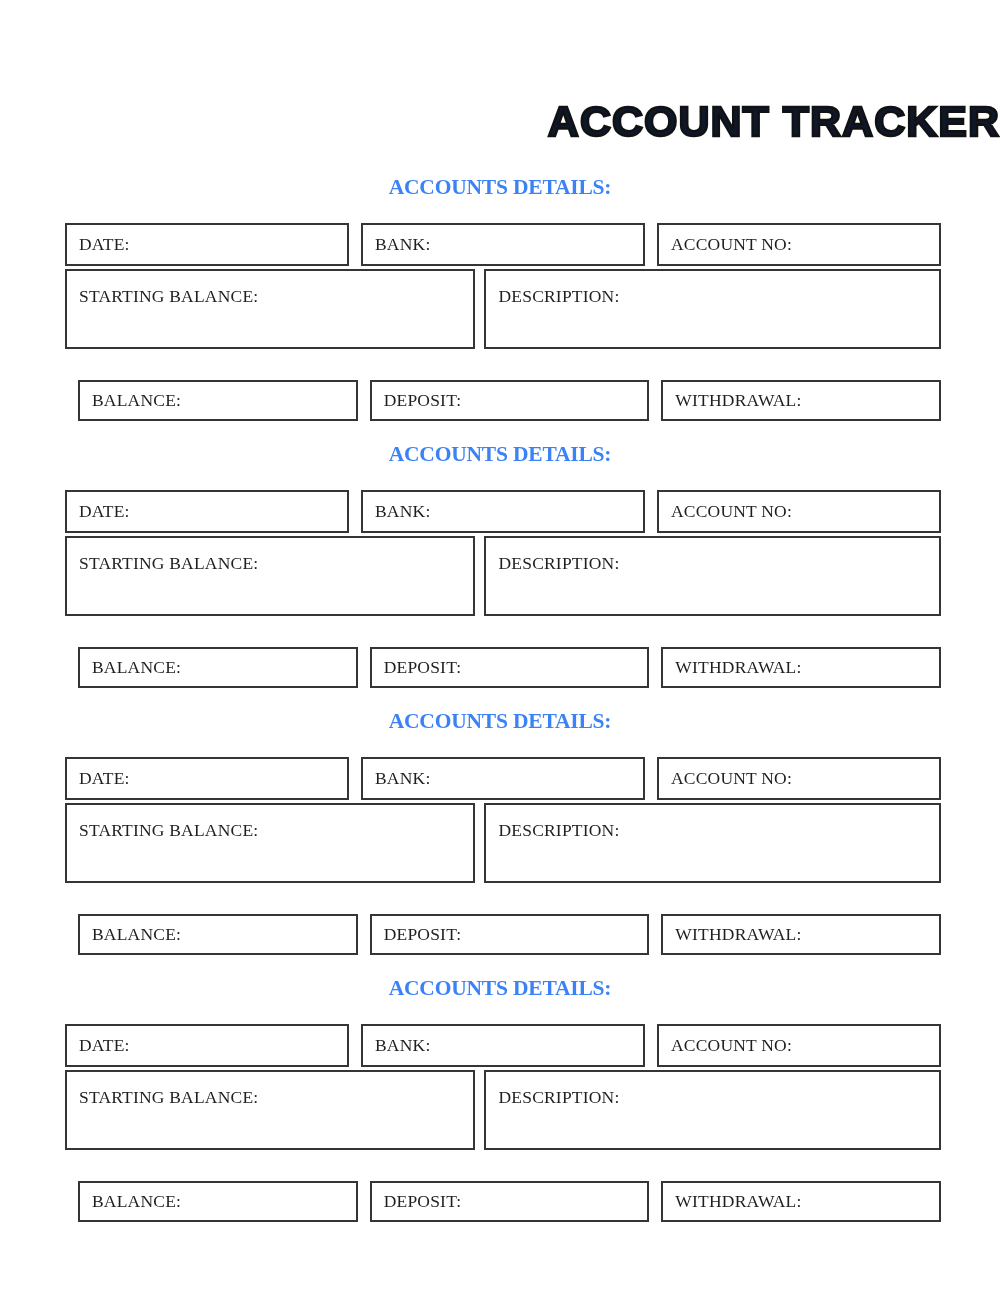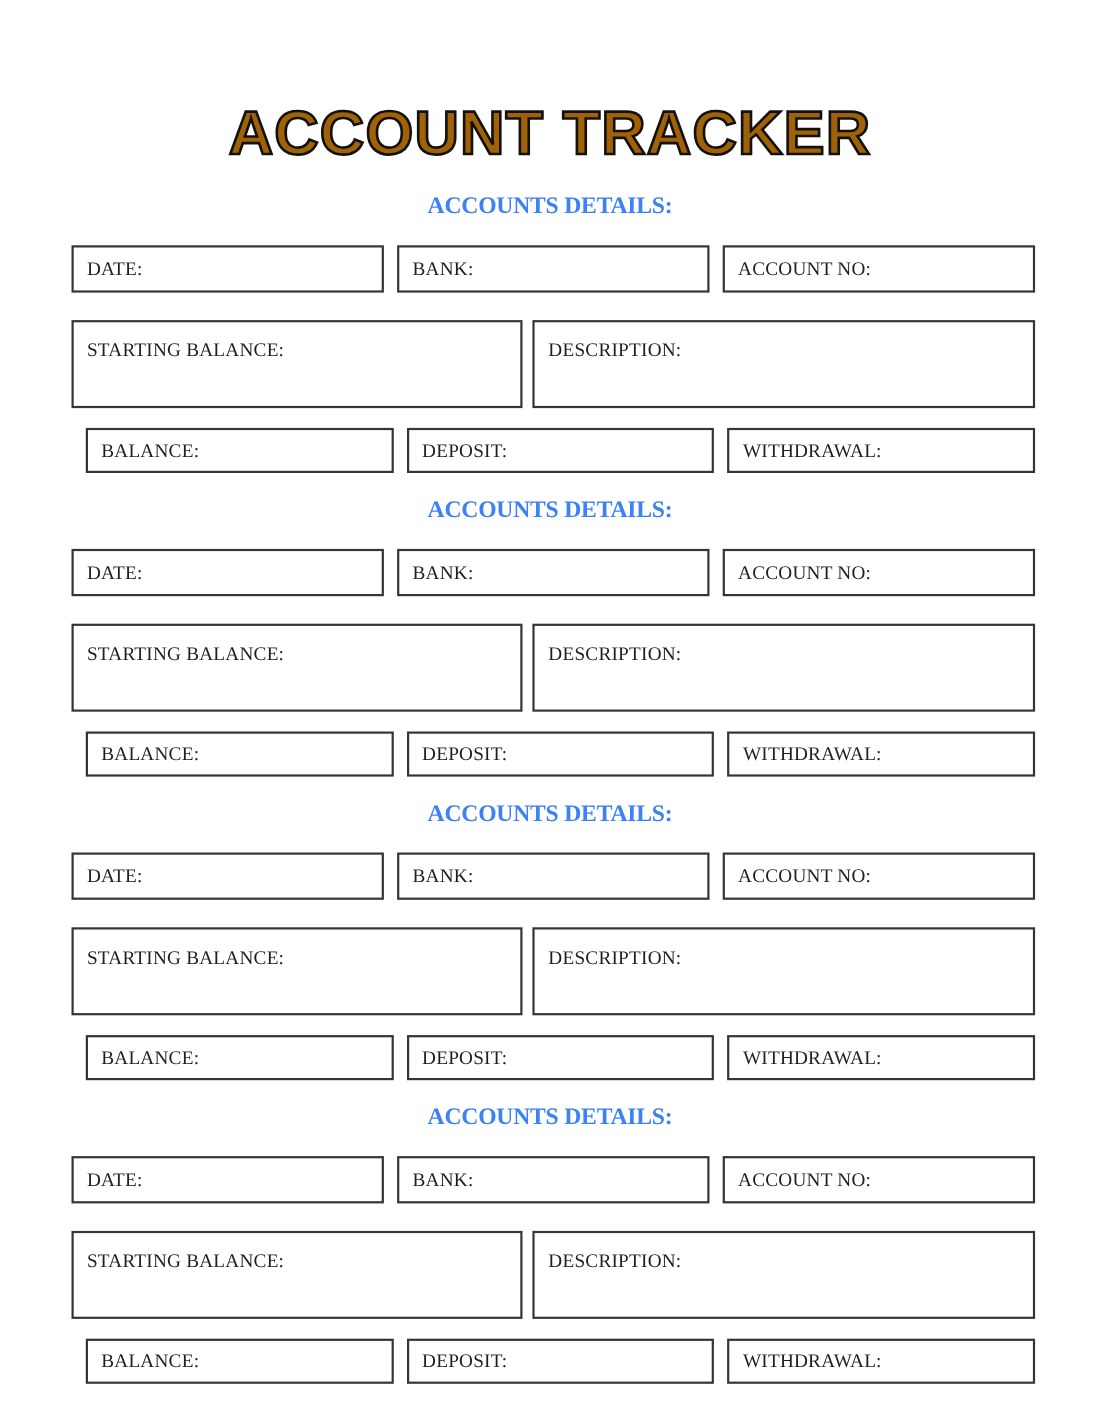--- a/index.html
+++ b/index.html
@@ -9,26 +9,26 @@
     height: 1294px;
     background: #ffffff;
     font-family: "Liberation Serif", serif;
     color: #1c1c1c;
     overflow: hidden;
   }
   .title {
     padding-top: 88px;
     height: 66px;
     line-height: 66px;
-    text-align: center;
+    text-align: right;
     font-family: "Liberation Sans", sans-serif;
     font-weight: 700;
-    font-size: 56px;
+    font-size: 43px;
     letter-spacing: 1px;
-    color: #a16207;
+    color: #0f172a;
     -webkit-text-stroke: 2.4px #111111;
   }
   .section-heading {
     margin: 22px 0 25px 0;
     height: 22px;
     line-height: 22px;
     text-align: center;
     font-family: "Liberation Serif", serif;
     font-weight: 700;
     font-size: 21.5px;
@@ -36,22 +36,22 @@
     color: #3b82f6;
   }
   .section:first-of-type .section-heading { margin-top: 49px; }
   .row {
     display: flex;
     margin-left: 65px;
     margin-right: 59px;
     box-sizing: border-box;
   }
   .row-3 { gap: 12px; border-radius: 15px; }
-  .row-2 { gap: 9px; margin-top: 25px; }
-  .row-bottom { margin-top: 18px; padding-left: 13px; }
+  .row-2 { gap: 9px; margin-top: 3px; }
+  .row-bottom { margin-top: 31px; padding-left: 13px; }
   .cell {
     box-sizing: border-box;
     border: 2px solid #353535;
     background: #ffffff;
     display: flex;
     align-items: center;
     padding: 0 12px;
     font-size: 17.5px;
     letter-spacing: 0.2px;
     color: #1f1f1f;

